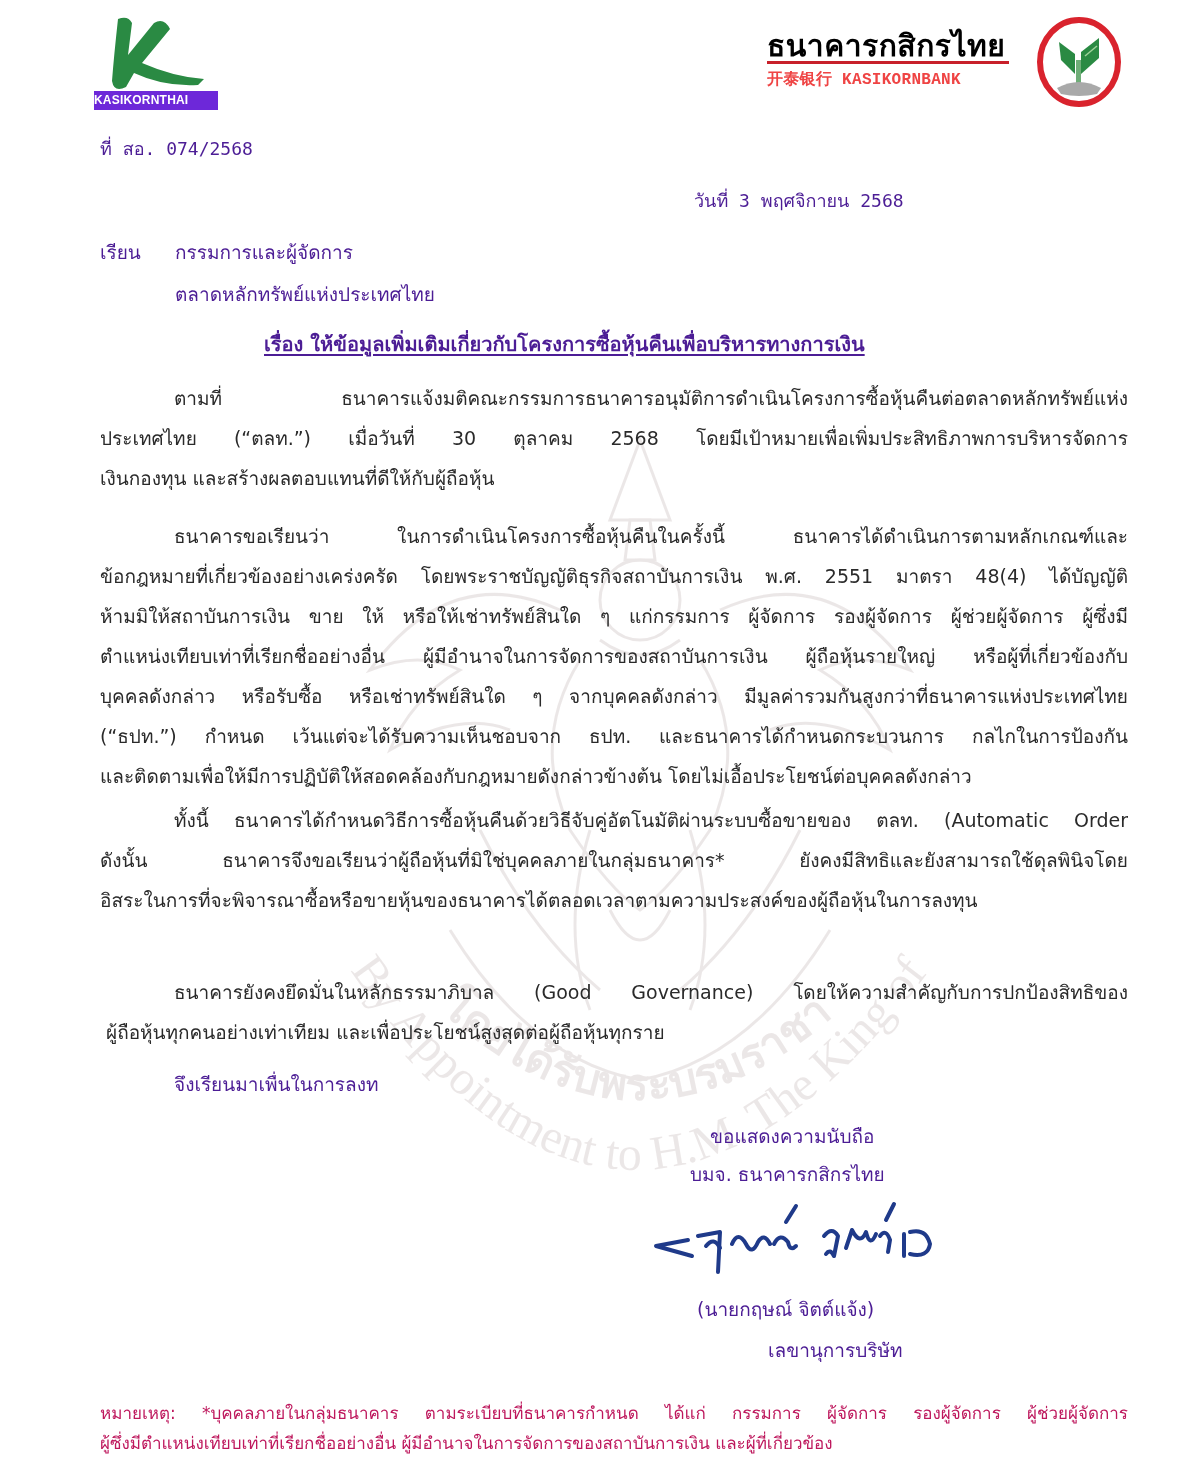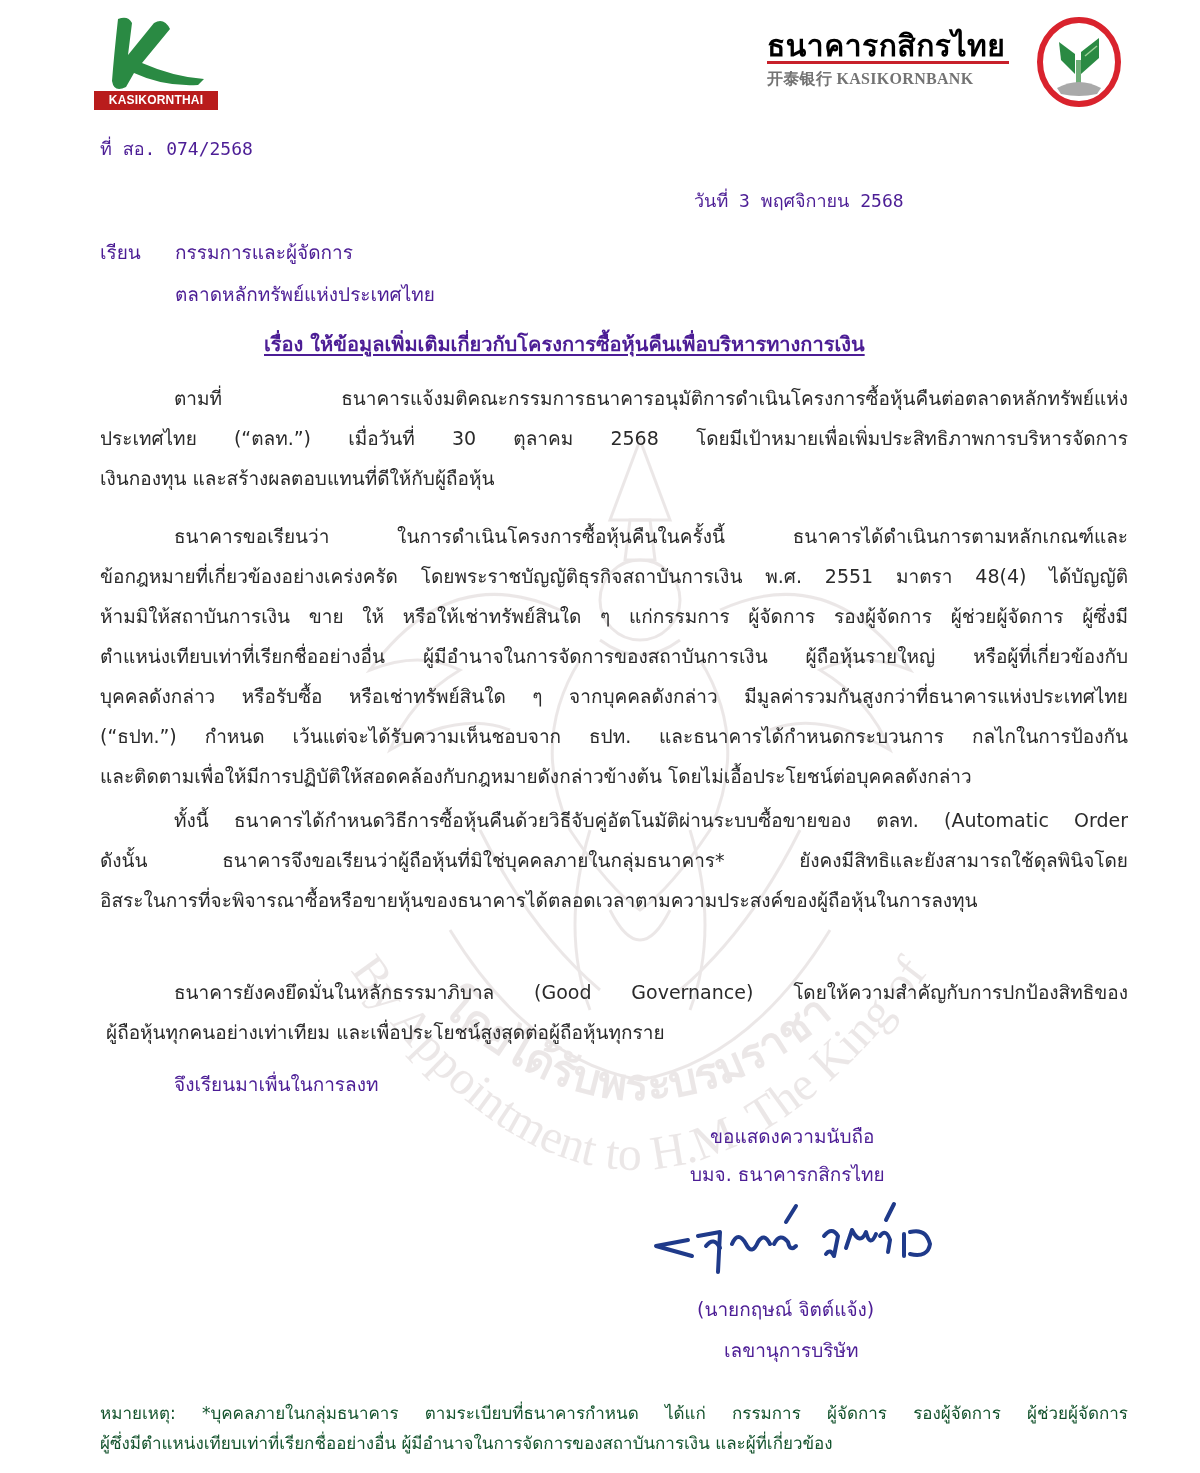--- a/index.html
+++ b/index.html
@@ -14,35 +14,35 @@
   .watermark {
     position: absolute; left: 330px; top: 410px; width: 620px; height: 900px;
     pointer-events: none; opacity: 0.16;
   }
 
   
   .kthai-logo { position: absolute; left: 94px; top: 15px; width: 128px; height: 96px; }
   .kthai-mark { position: absolute; left: 0; top: 0; width: 128px; height: 76px; }
   .kthai-band {
     position: absolute; left: 0; top: 76px; width: 124px; height: 19px;
-    background: #b91c1c; color: #ffffff; font-family: "Liberation Sans", sans-serif;
-    font-weight: bold; font-size: 12px; line-height: 19px; text-align: center; letter-spacing: 0.2px;
+    background: #6d28d9; color: #ffffff; font-family: "Liberation Sans", sans-serif;
+    font-weight: bold; font-size: 12px; line-height: 19px; letter-spacing: 0.2px;
   }
 
   
   .kbank-logo { position: absolute; left: 745px; top: 14px; width: 380px; height: 95px; }
   .kbank-th {
     position: absolute; left: 22px; top: 8px; font-size: 30px; font-weight: bold;
     color: #000000; letter-spacing: 0.5px; white-space: nowrap;
     font-family: "Liberation Serif", serif;
   }
   .kbank-rule { position: absolute; left: 22px; top: 47px; width: 242px; height: 3px; background: #c8202a; }
   .kbank-en {
     position: absolute; left: 22px; top: 55px; font-size: 16px; font-weight: bold;
-    color: #737373; white-space: nowrap; font-family: Liberation Serif, serif; letter-spacing: 0.3px;
+    color: #ef4444; white-space: nowrap; font-family: Liberation Mono, monospace; letter-spacing: 0.3px;
   }
   .kbank-emblem { position: absolute; left: 288px; top: 2px; width: 92px; height: 92px; }
 
   .txt { position: absolute; white-space: nowrap; font-size: 19px; line-height: 24px; color: #4c1d95; }
   .doc-no { left: 100px; top: 137px; font-family: "DejaVu Sans Mono", monospace; font-size: 18px; }
   .doc-date { left: 694px; top: 189px; font-family: "DejaVu Sans Mono", monospace; font-size: 18px; }
 
   .to-label { left: 100px; top: 240px; }
   .to-1 { left: 175px; top: 240px; }
   .to-2 { left: 175px; top: 282px; }
@@ -61,23 +61,23 @@
   .p2 { top: 516px; }
   .p3 { top: 800px; }
   .p4 { top: 972px; }
   .p4 .line.second { padding-left: 6px; }
 
   .closing { left: 174px; top: 1072px; }
   .sign-1 { left: 710px; top: 1124px; }
   .sign-2 { left: 690px; top: 1162px; }
   .signature { position: absolute; left: 648px; top: 1196px; width: 310px; height: 82px; }
   .signer-name { left: 697px; top: 1297px; }
-  .signer-title { left: 724px; top: 1338px; }
+  .signer-title { left: 768px; top: 1338px; }
 
-  .note { position: absolute; left: 100px; top: 1398px; width: 1028px; font-size: 17px; color: #14532d; }
+  .note { position: absolute; left: 100px; top: 1398px; width: 1028px; font-size: 17px; color: #be185d; }
   .note .line { display: block; height: 30px; line-height: 30px; white-space: nowrap; overflow: hidden; text-align: justify; text-align-last: justify; }
   .note .line.last { text-align-last: left; }
 </style>
 </head>
 <body>
 
 <div class="page">
 
   <svg class="watermark" viewBox="0 0 620 900">
     <g fill="none" stroke="#8a7070" stroke-width="3">

